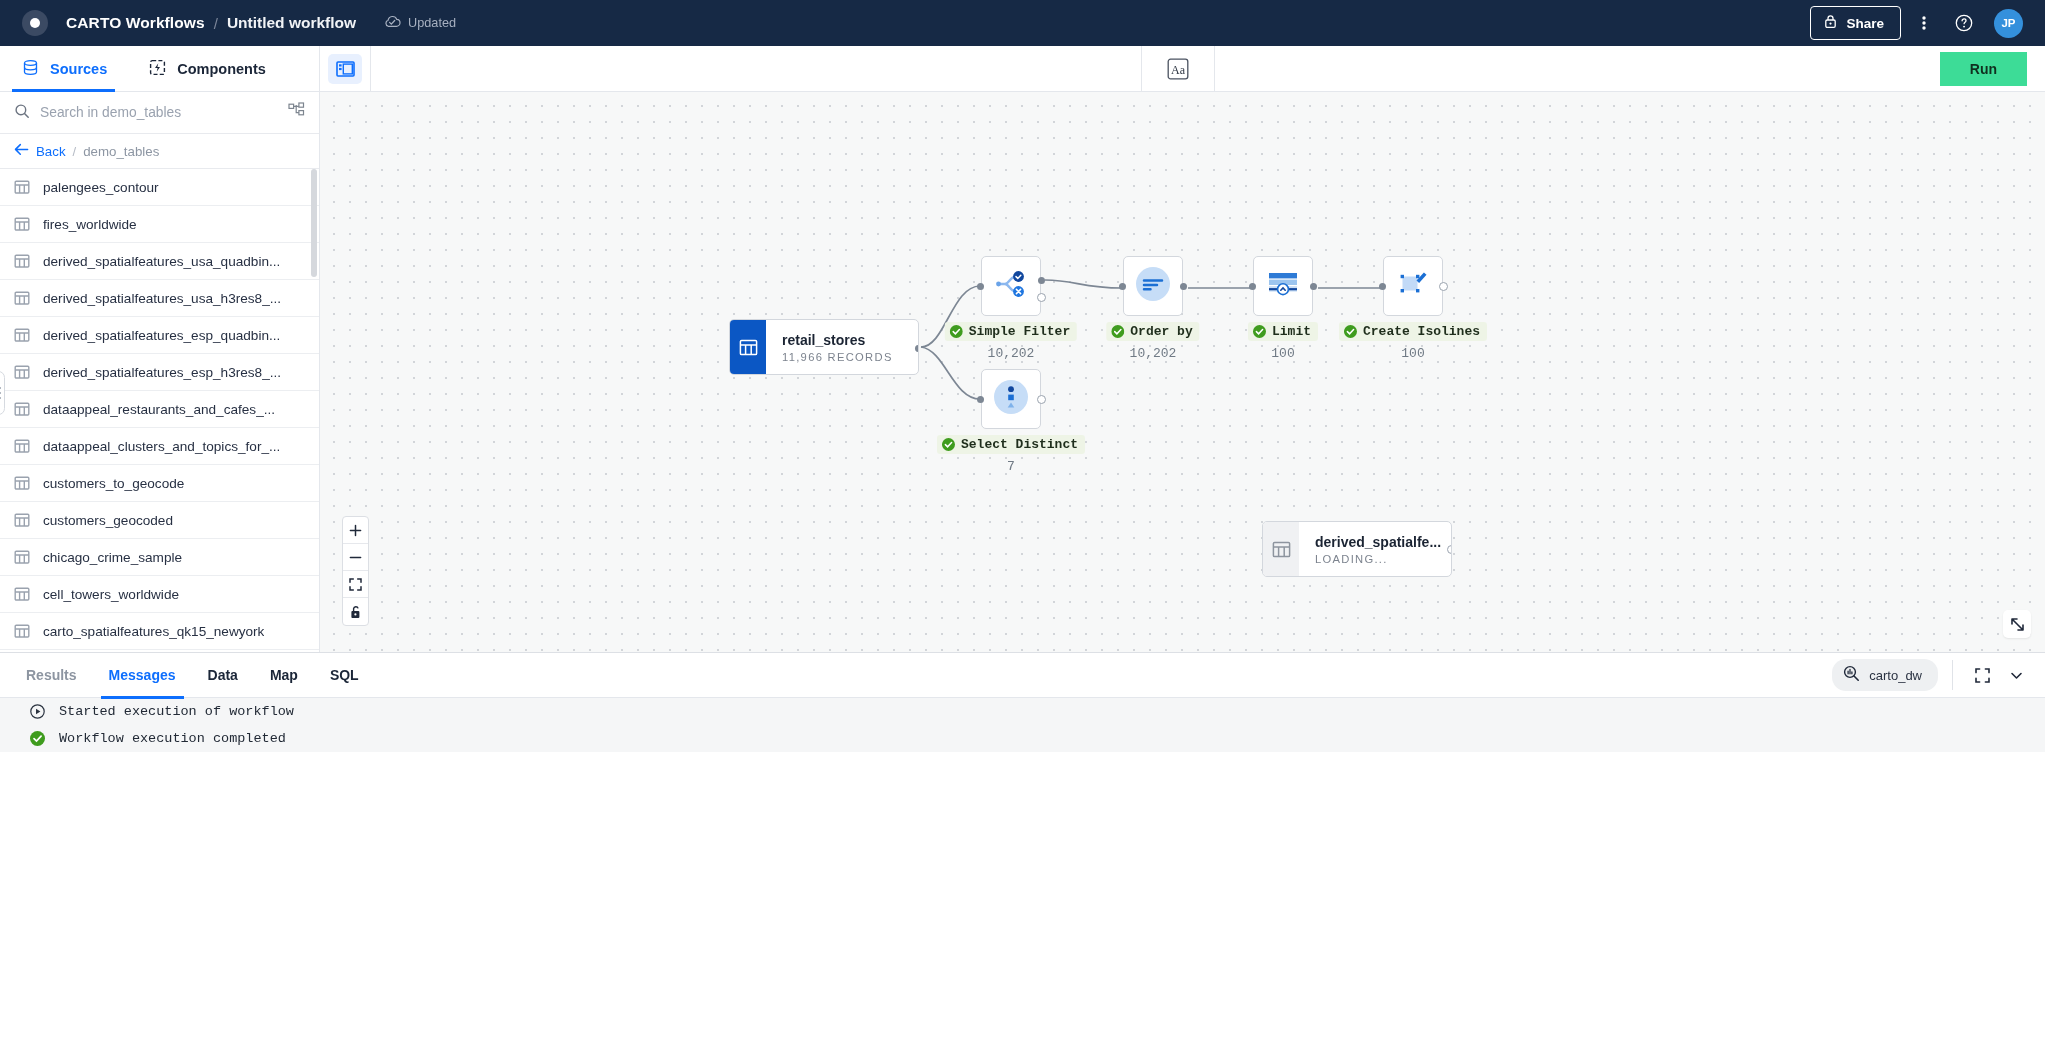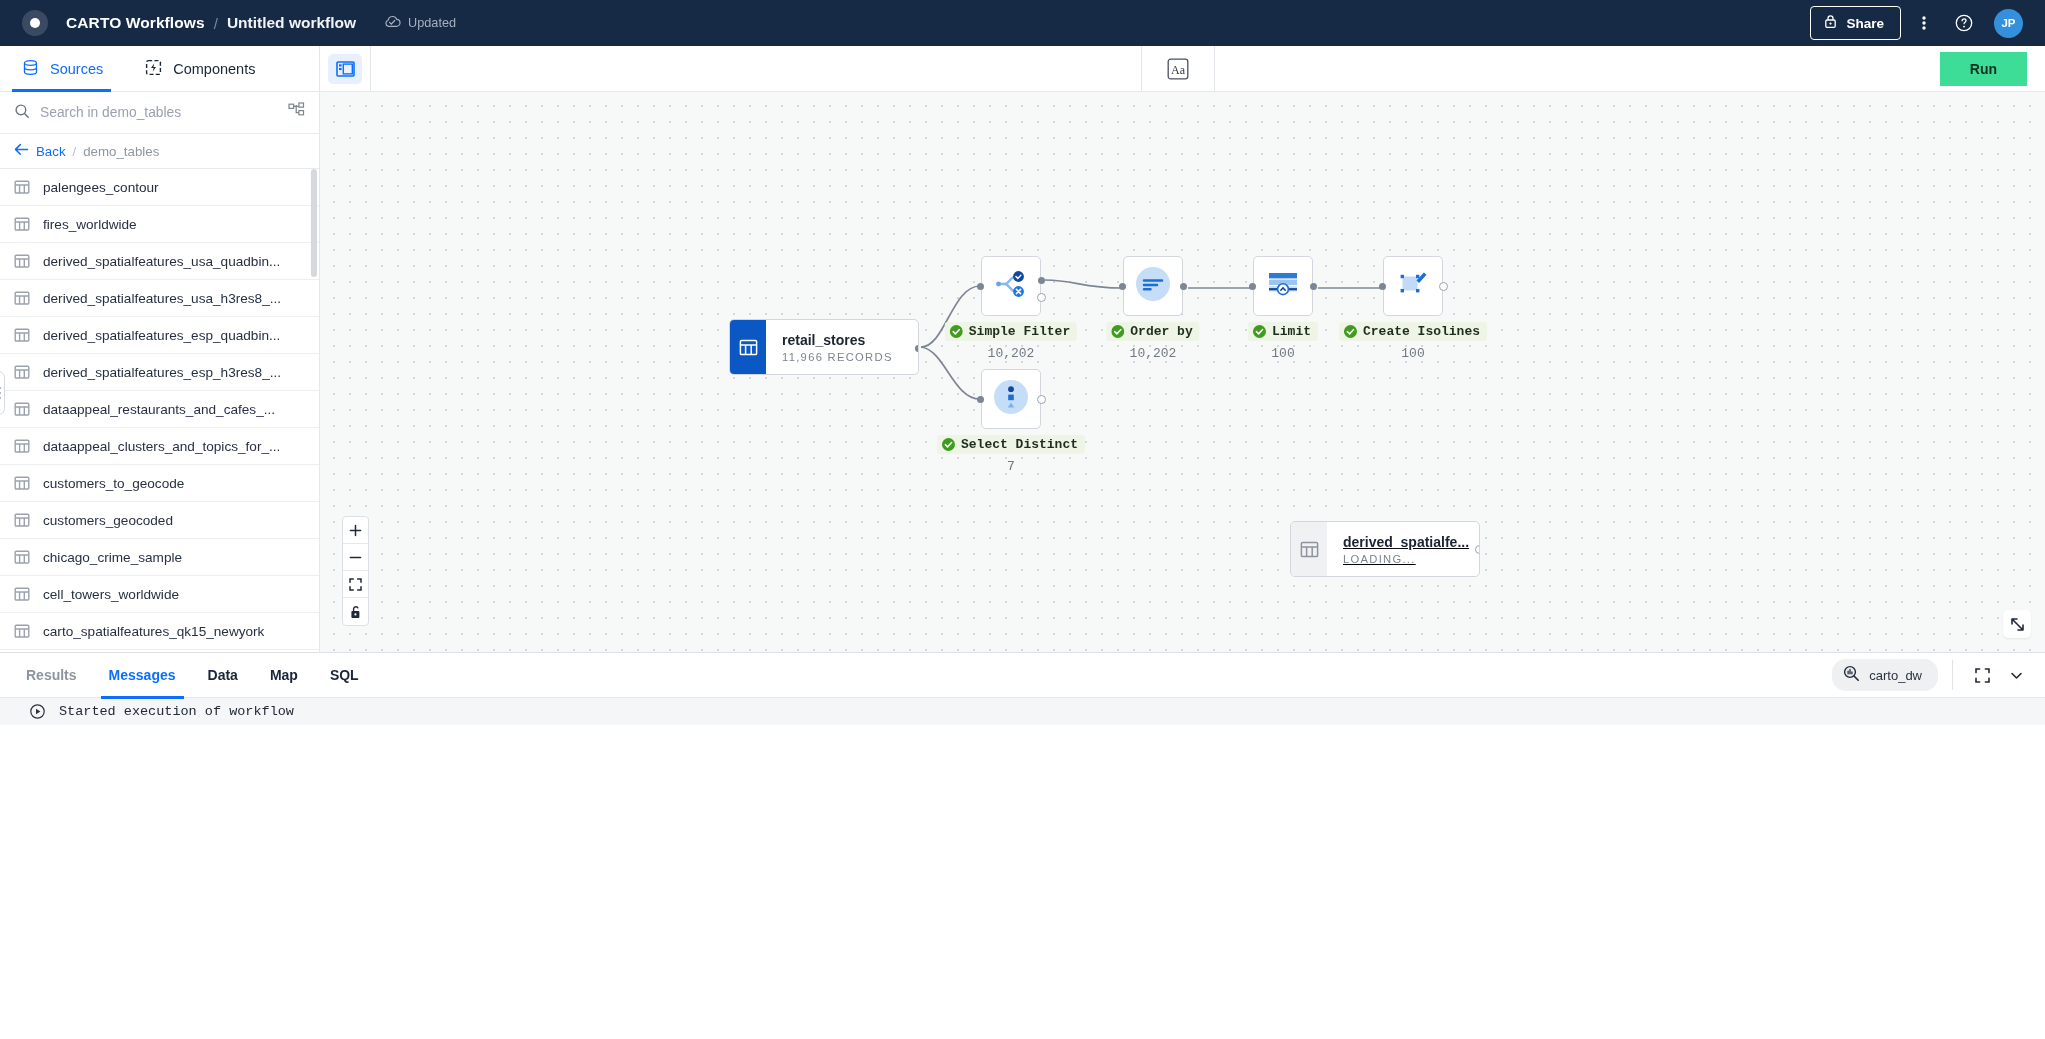--- a/index.html
+++ b/index.html
@@ -49,21 +49,21 @@
 
   
   .sidebar {
     width: 320px; flex: 0 0 320px; background: #fff;
     border-right: 1px solid #e4e7ec; display: flex; flex-direction: column;
     position: relative;
   }
   .side-tabs { display: flex; height: 46px; border-bottom: 1px solid #e4e7ec; flex: 0 0 46px; }
   .side-tab {
     display: flex; align-items: center; gap: 11px;
-    padding: 0 20px 0 22px; font-size: 14.5px; font-weight: 400; color: #1b2638;
+    padding: 0 20px 0 22px; font-size: 14.5px; font-weight: 700; color: #1b2638;
     cursor: pointer; position: relative; text-align: center;
   }
   .side-tab.active { color: #0d6efd; }
   .side-tab.active::after {
     content: ""; position: absolute; left: 12px; right: 12px; bottom: -1px; height: 3px; background: #0d6efd;
   }
   .search-row {
     height: 42px; flex: 0 0 42px; display: flex; align-items: center;
     gap: 10px; padding: 0 14px 0 14px; border-bottom: 1px solid #e8eaee;
     background: #fff;
@@ -633,21 +633,21 @@
               <svg width="13" height="13" viewBox="0 0 13 13">
                   <circle cx="6.5" cy="6.5" r="6.5" fill="#3f9c1e"></circle>
                   <path d="M3.4 6.6l2.2 2.2 4-4.3" stroke="#fff" stroke-width="1.5" fill="none" stroke-linecap="round"></path>
                 </svg>
             </span>
             <span>Select Distinct</span>
           </div>
           <div class="node-count">7</div>
         </div>
 
-        <div class="loading-node" style="left:970px; top:429px;text-decoration:underline;">
+        <div class="loading-node" style="left:942px; top:429px;">
           <div class="src-node" style="position:relative; left:0; top:0; width:190px;">
             <div class="loading-bar">
                 <i></i>
               </div>
             <div class="src-ico-grey">
               <svg width="19" height="19" viewBox="0 0 19 19" fill="none">
                 <rect x="1.4" y="2.4" width="16.2" height="14.2" rx="1.2" stroke="#8d949e" stroke-width="1.5"></rect>
                 <path d="M1.4 7.1h16.2M6.6 7.1v9.5M12.2 7.1v9.5" stroke="#8d949e" stroke-width="1.5"></path>
               </svg>
             </div>
@@ -727,15 +727,24 @@
     <div class="messages" id="messages">
         <div class="msg-row">
           <span class="msg-ico">
             <svg width="15" height="15" viewBox="0 0 15 15" fill="none">
               <circle cx="7.5" cy="7.5" r="6.7" stroke="#2b3340" stroke-width="1.2"></circle>
               <path d="M6 4.7l4.4 2.8L6 10.3z" fill="#2b3340"></path>
             </svg>
           </span>
           <span>Started execution of workflow</span>
         </div>
+        <div class="msg-row">
+          <span class="msg-ico">
+            <svg width="15" height="15" viewBox="0 0 15 15">
+              <circle cx="7.5" cy="7.5" r="7.5" fill="#3f9c1e"></circle>
+              <path d="M4 7.6l2.5 2.5 4.6-5" stroke="#fff" stroke-width="1.7" fill="none" stroke-linecap="round"></path>
+            </svg>
+          </span>
+          <span>Workflow execution completed</span>
+        </div>
       </div>
   </div>
 </div>
 
 </body></html>

